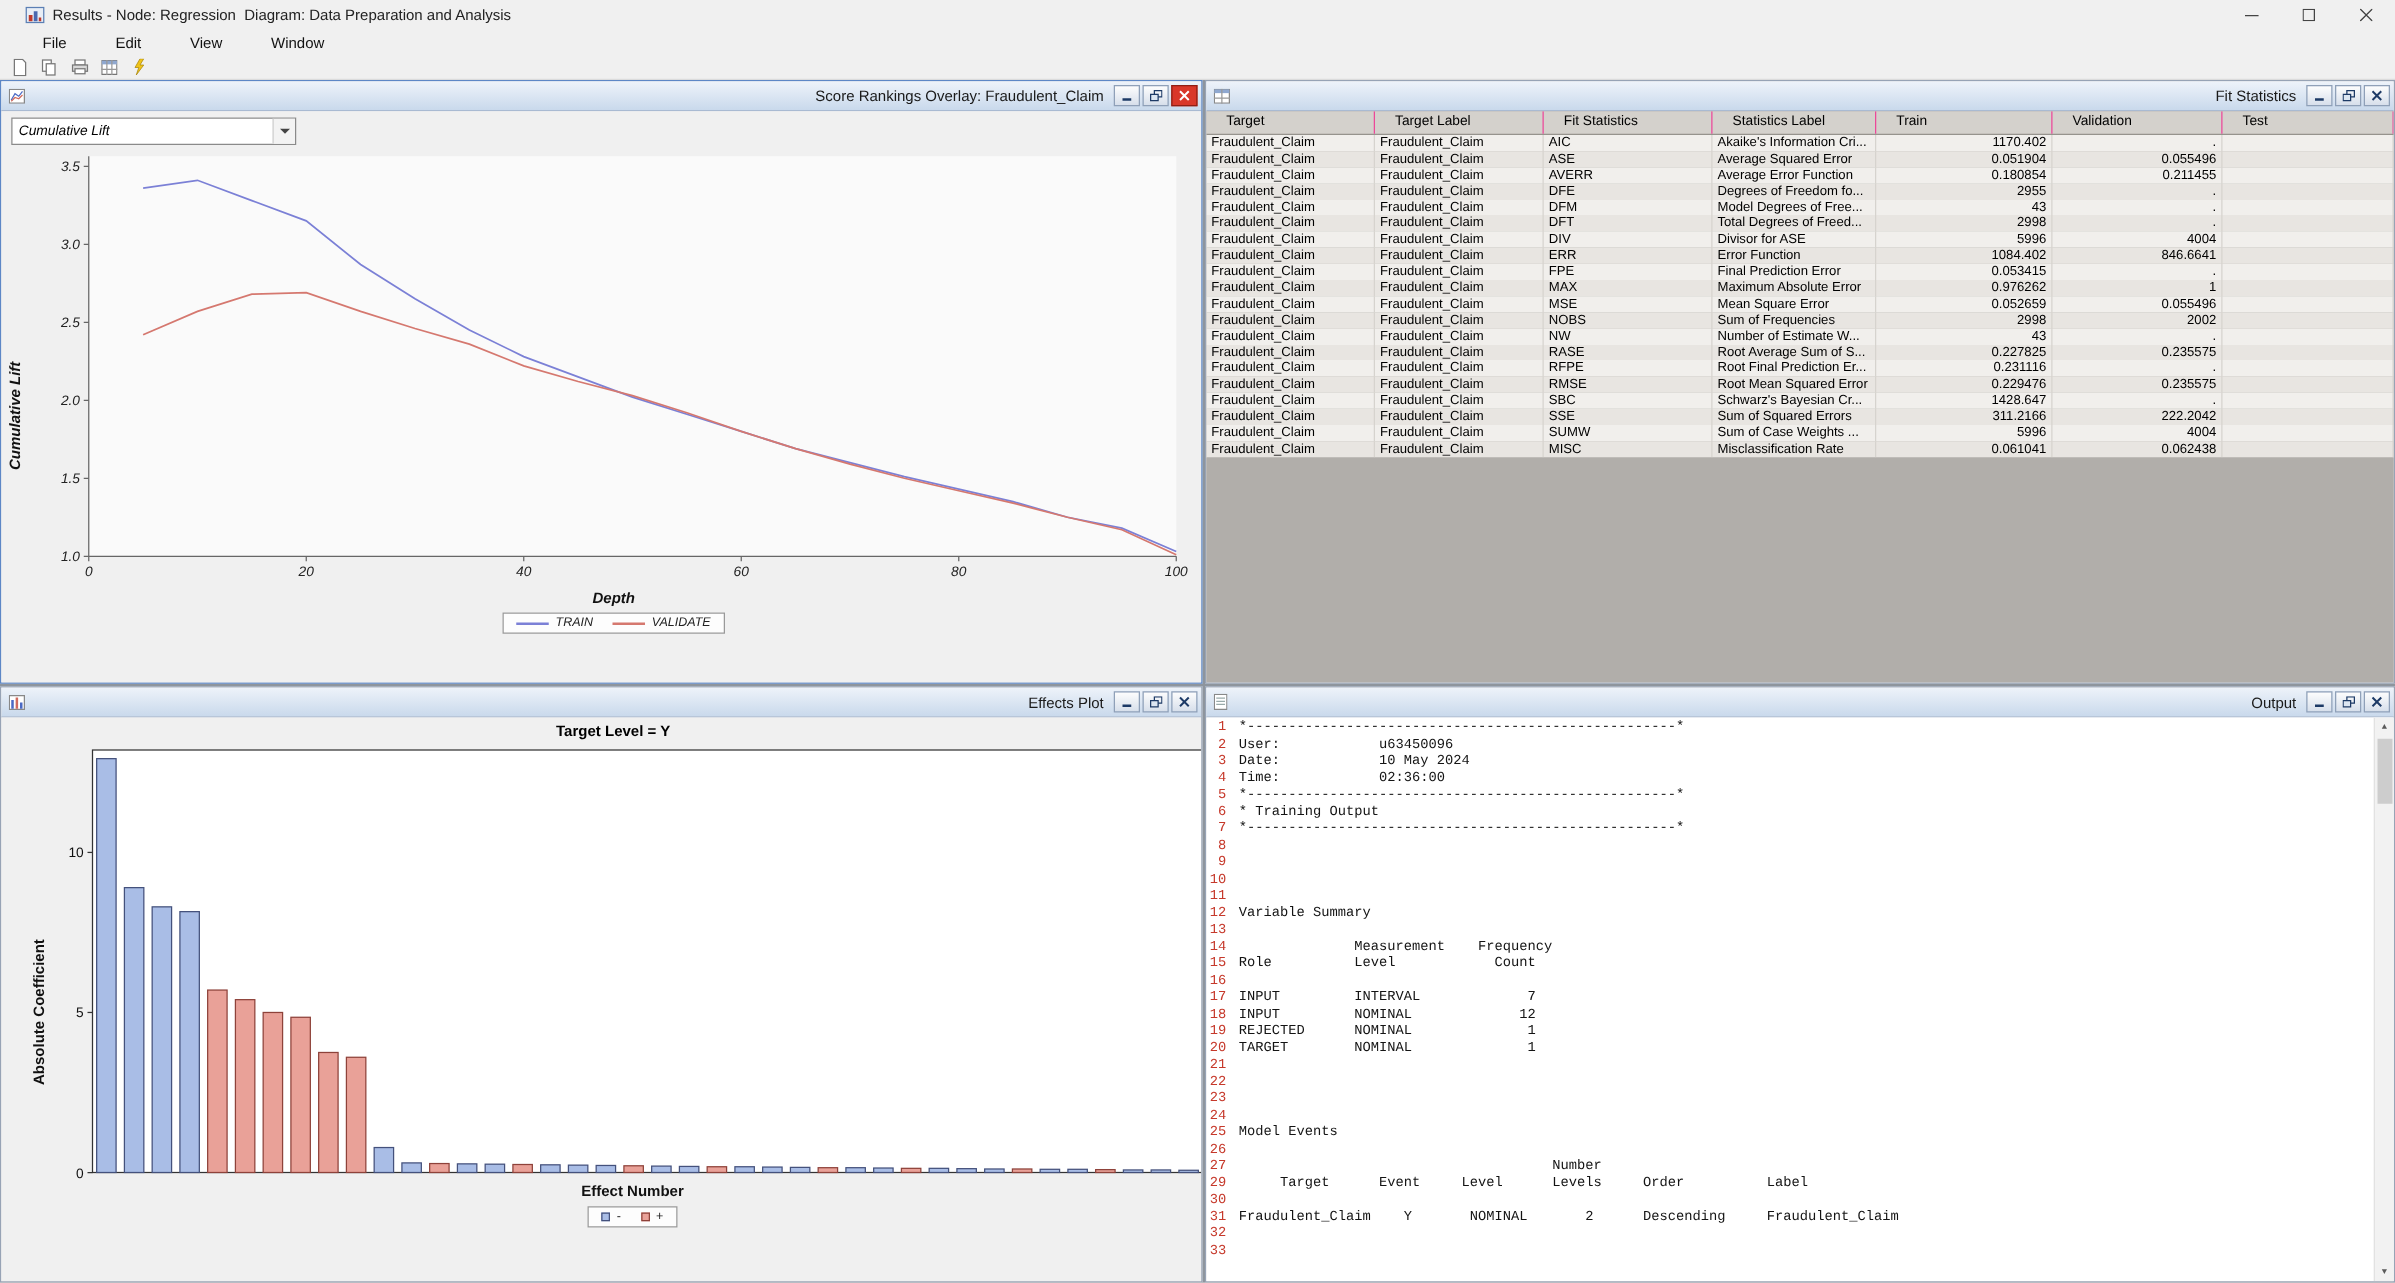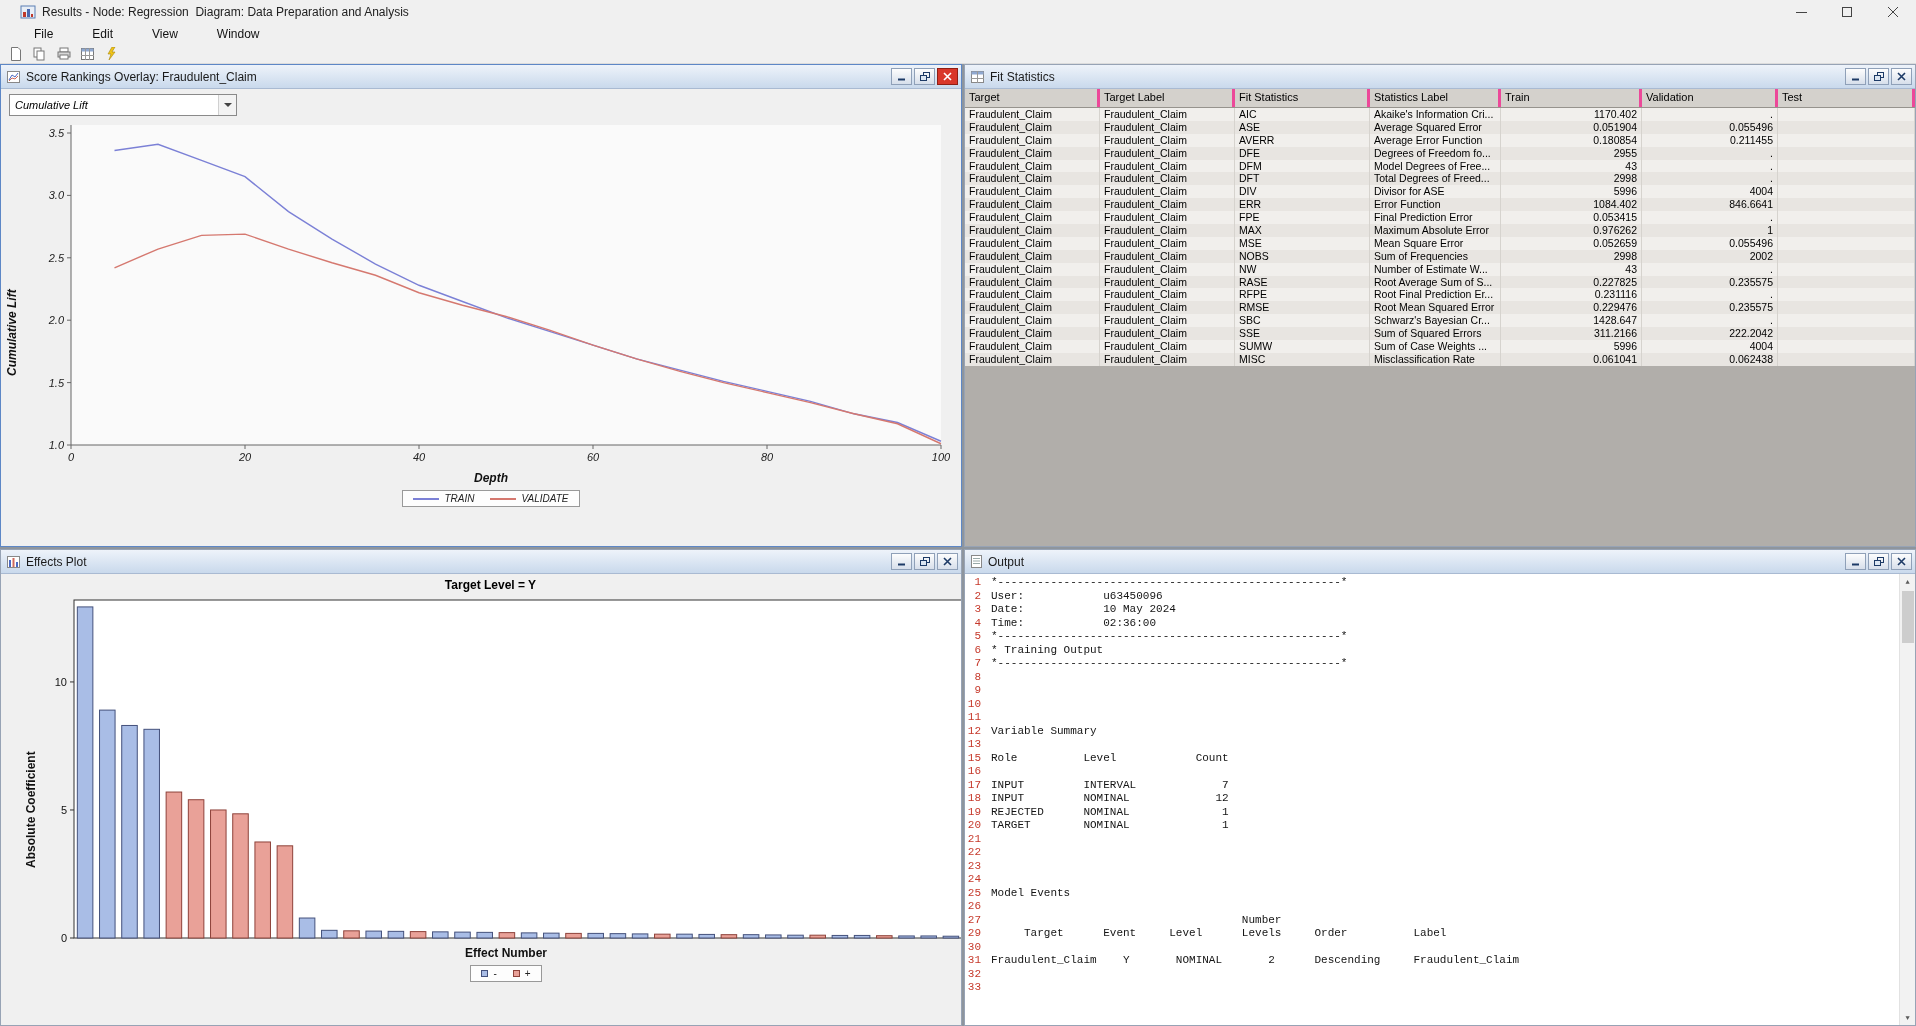--- a/index.html
+++ b/index.html
@@ -15,21 +15,21 @@
   .menu-item{padding:2px 8px;font-size:12px;color:#111;margin-left:23px;}
   .toolbar{height:20px;display:flex;align-items:center;gap:3px;background:#f0f0f0;padding-left:5px;border-bottom:1px solid #dcdcdc;}
   .tool-btn{width:21px;height:18px;display:flex;align-items:center;justify-content:center;}
 
   
   .workspace{height:962px;display:grid;grid-template-columns:962px 1fr;grid-template-rows:483px 1fr;gap:2px;background:#8e959d;}
   .panel{display:flex;flex-direction:column;overflow:hidden;border:1px solid #97a3b5;background:#f0f0f0;}
   .panel.active{border-color:#5d87c6;}
   .panel-titlebar{height:24px;flex:0 0 24px;display:flex;align-items:center;gap:6px;padding:0 3px 0 6px;
     background:linear-gradient(#eef3fa,#c9d9ec);border-bottom:1px solid #a9bad2;}
-  .panel-title{font-size:12px;color:#1a1a1a;flex:1;white-space:nowrap;overflow:hidden;}
+  .panel-title{font-size:12px;color:#1a1a1a;flex:1;white-space:nowrap;overflow:hidden;text-align:right;}
   .panel-btns{display:flex;align-items:center;}
   .panel-btn{width:21px;height:17px;margin-left:2px;border:1px solid #8fa0b8;background:linear-gradient(#fdfdfd,#d7dfeb);
     display:flex;align-items:center;justify-content:center;}
   .panel-btn.close-active{background:#d9372a;border-color:#8f1f15;}
 
   
   .score-body{flex:1;display:flex;flex-direction:column;overflow:hidden;background:#f0f0f0;font-style:italic;}
   .score-toolbar{padding:5px 0 3px 8px;}
   .dropdown{width:228px;height:22px;background:#fff;border:1px solid #8a8a8a;display:flex;align-items:center;font-size:11px;}
   .dropdown-value{flex:1;padding-left:5px;white-space:nowrap;overflow:hidden;}
@@ -44,21 +44,21 @@
   .legend-box{border:1px solid #999;background:#fdfdfd;padding:2px 10px;display:inline-flex;gap:16px;align-items:center;font-size:10px;}
   .legend-item{display:inline-flex;align-items:center;gap:5px;}
   .legend-line{width:26px;height:2px;display:inline-block;}
   .legend-sq{width:7px;height:7px;display:inline-block;border:1px solid #555;}
   .legend-label{color:#222;}
 
   
   .fit-body{flex:1;display:flex;flex-direction:column;overflow:hidden;background:#b1aeaa;
     --fitcols:135px 135px 135px 131px 141px 136px minmax(0,1fr);}
   .fit-header{display:grid;grid-template-columns:var(--fitcols);background:#d4d1cc;border-bottom:1px solid #96938d;}
-  .fit-header .fit-cell{border-right:3px solid #ec4899;padding:2px 4px;font-size:11px;height:18px;white-space:nowrap;overflow:hidden;}
+  .fit-header .fit-cell{border-right:1px solid #ec4899;padding:2px 16px;font-size:11px;height:18px;white-space:nowrap;overflow:hidden;}
   .fit-row{display:grid;grid-template-columns:var(--fitcols);}
   .fit-row .fit-cell{border-right:1px solid #d6d3ce;padding:0 4px;font-size:10.5px;height:12.9px;line-height:12.6px;white-space:nowrap;overflow:hidden;}
   .fit-row.even{background:#f1efec;}
   .fit-row.odd{background:#e8e5e1;}
   .fit-cell.num{text-align:right;}
   .fit-filler{flex:1;background:#b1aeaa;}
 
   
   .effects-body{flex:1;display:flex;flex-direction:column;overflow:hidden;background:#f0f0f0;padding-left:19px;}
   .effects-title{font-weight:bold;font-size:12px;text-align:center;padding-top:4px;height:20px;}
@@ -638,20 +638,24 @@
           </div>
           <div class="oline">
             <span class="lnum">12</span>
             <span class="ltext">Variable Summary</span>
           </div>
           <div class="oline">
             <span class="lnum">13</span>
             <span class="ltext"></span>
           </div>
           <div class="oline">
+            <span class="lnum">14</span>
+            <span class="ltext">              Measurement    Frequency</span>
+          </div>
+          <div class="oline">
             <span class="lnum">15</span>
             <span class="ltext">Role          Level            Count</span>
           </div>
           <div class="oline">
             <span class="lnum">16</span>
             <span class="ltext"></span>
           </div>
           <div class="oline">
             <span class="lnum">17</span>
             <span class="ltext">INPUT         INTERVAL             7</span>

